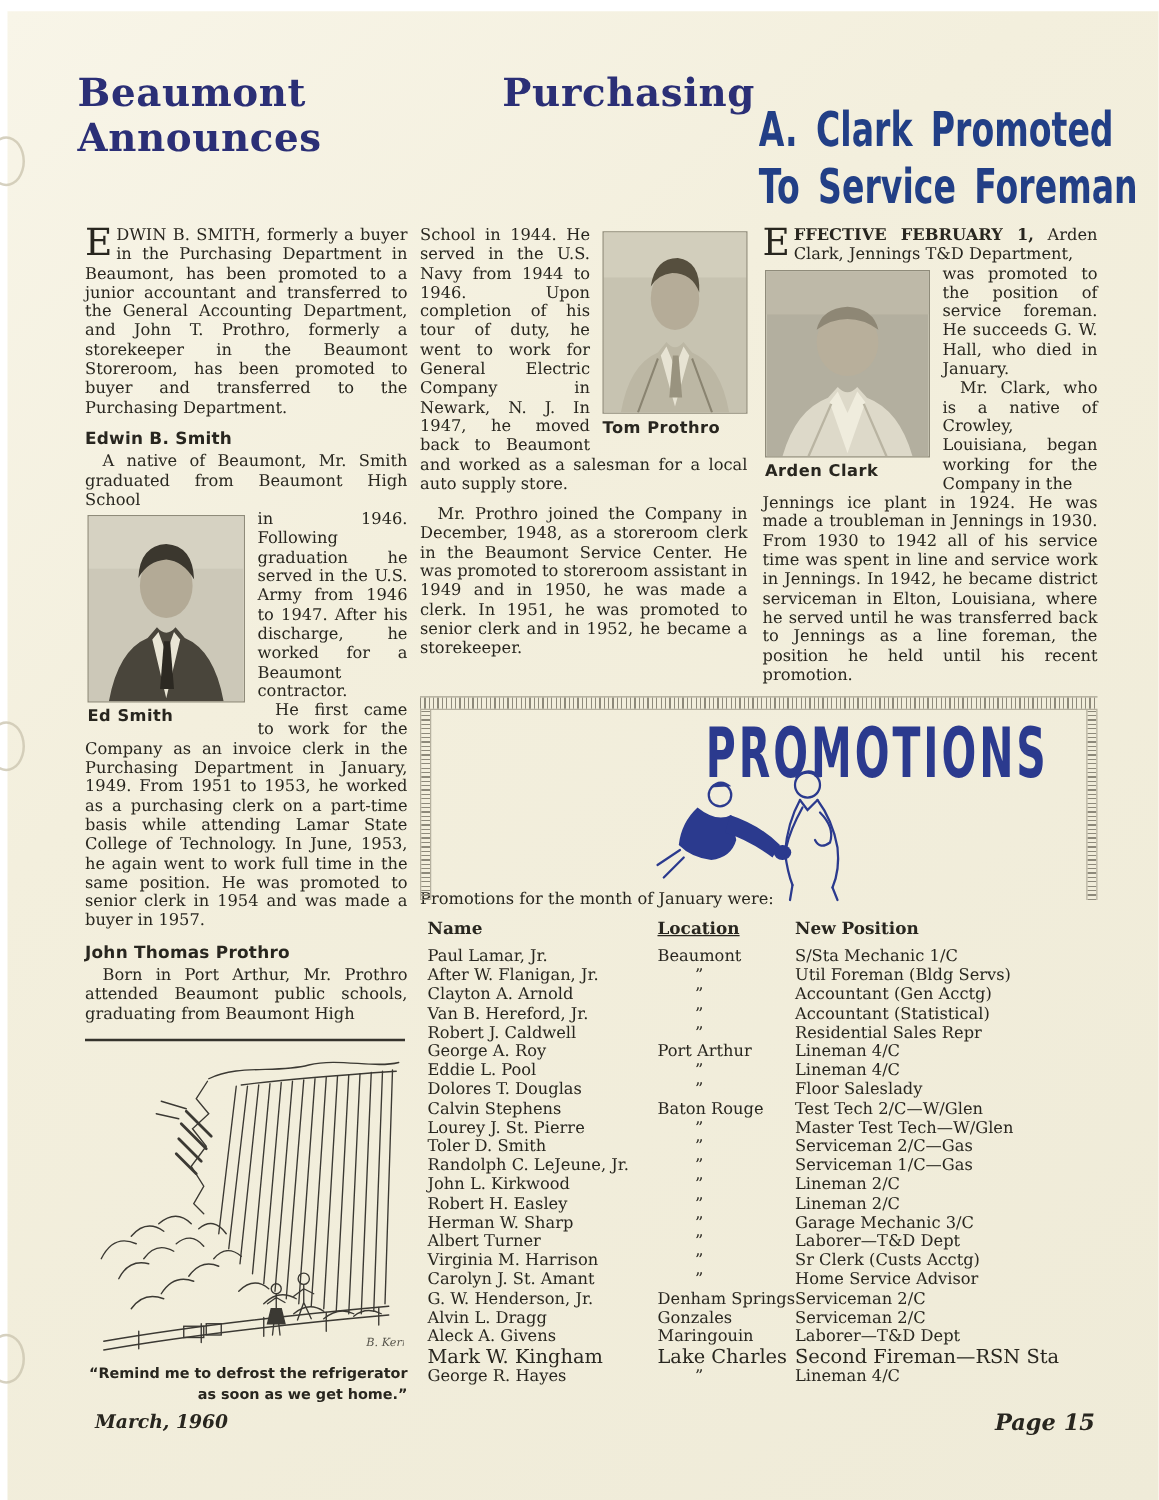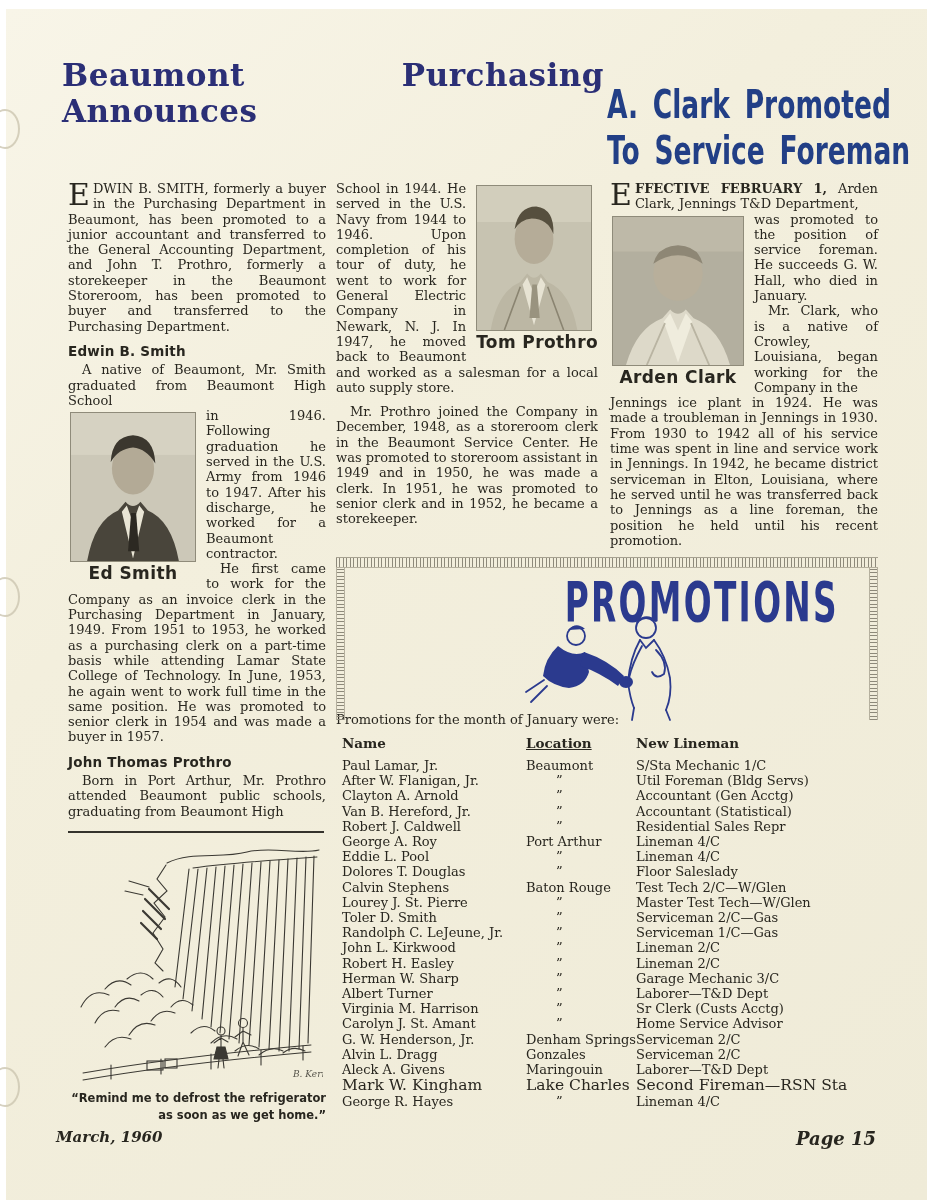--- a/index.html
+++ b/index.html
@@ -30,22 +30,22 @@
   p.ind { text-indent:14px; }
   .dropcap { float:left; font-size:30px; line-height:25px; padding:1px 3px 0 0; }
   .subhead { font-family:"DejaVu Sans",sans-serif; font-weight:bold; font-size:13.5px;
              margin:10px 0 3px; text-align:left; letter-spacing:.2px; }
   .flow::after { content:""; display:block; clear:both; }
 
   figure.pfig { width:auto; }
   .fl { float:left;  margin:4px 10px 2px 2px; }
   .fr { float:right; margin:4px 0 2px 10px; }
   .photo { display:block; border:1px solid #8f8b7a; }
-  .pcap { font-family:"DejaVu Sans",sans-serif; font-weight:bold; font-size:17px;
-          text-align:center; margin-top:4px; letter-spacing:.4px; }
+  .pcap { font-family:"DejaVu Sans",sans-serif; font-weight:bold; font-size:13px;
+          margin-top:4px; letter-spacing:.4px; }
 
   .rule { border-top:2px solid #35332c; margin:12px 2px 4px 0; }
   .cartoon svg { display:block; margin:0 auto; }
   .ccap { font-family:"DejaVu Sans",sans-serif; font-weight:bold; font-size:11.5px;
           line-height:17px; margin-top:5px; text-align:right; }
 
   
   #promo { position:absolute; left:330px; top:548px; width:542px; height:558px; }
   .hatch-top { position:absolute; top:0; left:0; right:0; height:11px;
                border-top:1px solid #a7a291; border-bottom:1px solid #b5b09e;
@@ -65,21 +65,21 @@
   .ptable { margin:8px 0 0 6px; }
   .phead { display:grid; grid-template-columns:182px 112px auto; font-weight:bold;
            font-size:13.5px; margin-bottom:7px; }
   .phead .h-loc { padding-left:2px;text-decoration:underline; }
   .prow { display:grid; grid-template-columns:182px 112px auto; font-size:13px;
           line-height:15.2px; white-space:nowrap; }
   .prow .loc { padding-left:2px; }
   .prow .loc.ditto { padding-left:32px; }
   .prow.large { font-size:15.5px; line-height:16.5px; }
 
-  #footer-left  { position:absolute; left:50px;  top:1119px; font-weight:bold; font-style:italic; font-size:15px; }
+  #footer-left  { position:absolute; left:70px;  top:1119px; font-weight:bold; font-style:italic; font-size:15px; }
   #footer-right { position:absolute; right:51px; top:1119px; font-weight:bold; font-style:italic; font-size:18px; }
 </style>
 </head>
 <body>
 
 <div id="page">
 
   <div class="punch" style="top:100px;"></div>
   <div class="punch" style="top:568px;"></div>
   <div class="punch" style="top:1058px;"></div>
@@ -213,21 +213,21 @@
       <path d="M148,36 L154,44 L162,36"></path>
       <path d="M142,104 L140,116 M174,106 L178,116"></path>
     </svg>
 
     <div class="promo-intro">Promotions for the month of January were:</div>
 
     <div class="ptable">
       <div class="phead">
         <span>Name</span>
         <span class="h-loc">Location</span>
-        <span>New Lineman</span>
+        <span>New Position</span>
       </div>
       <div>
           <div class="prow">
             <div class="cell">Paul Lamar, Jr.</div>
             <div class="cell loc">Beaumont</div>
             <div class="cell">S/Sta Mechanic 1/C</div>
           </div>
           <div class="prow">
             <div class="cell">After W. Flanigan, Jr.</div>
             <div class="cell loc ditto">”</div>

